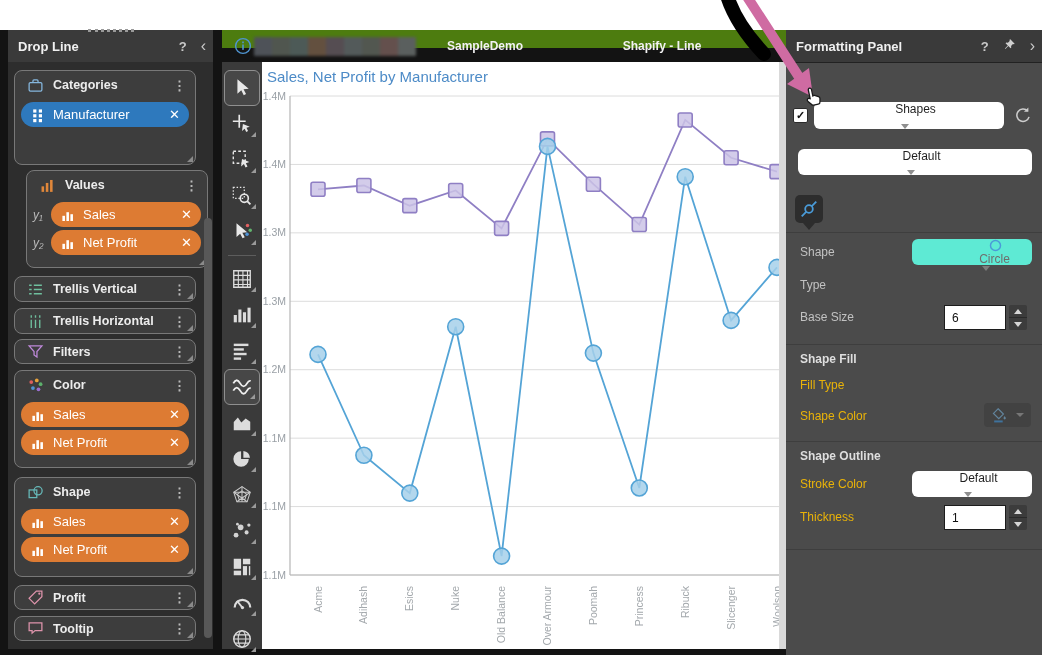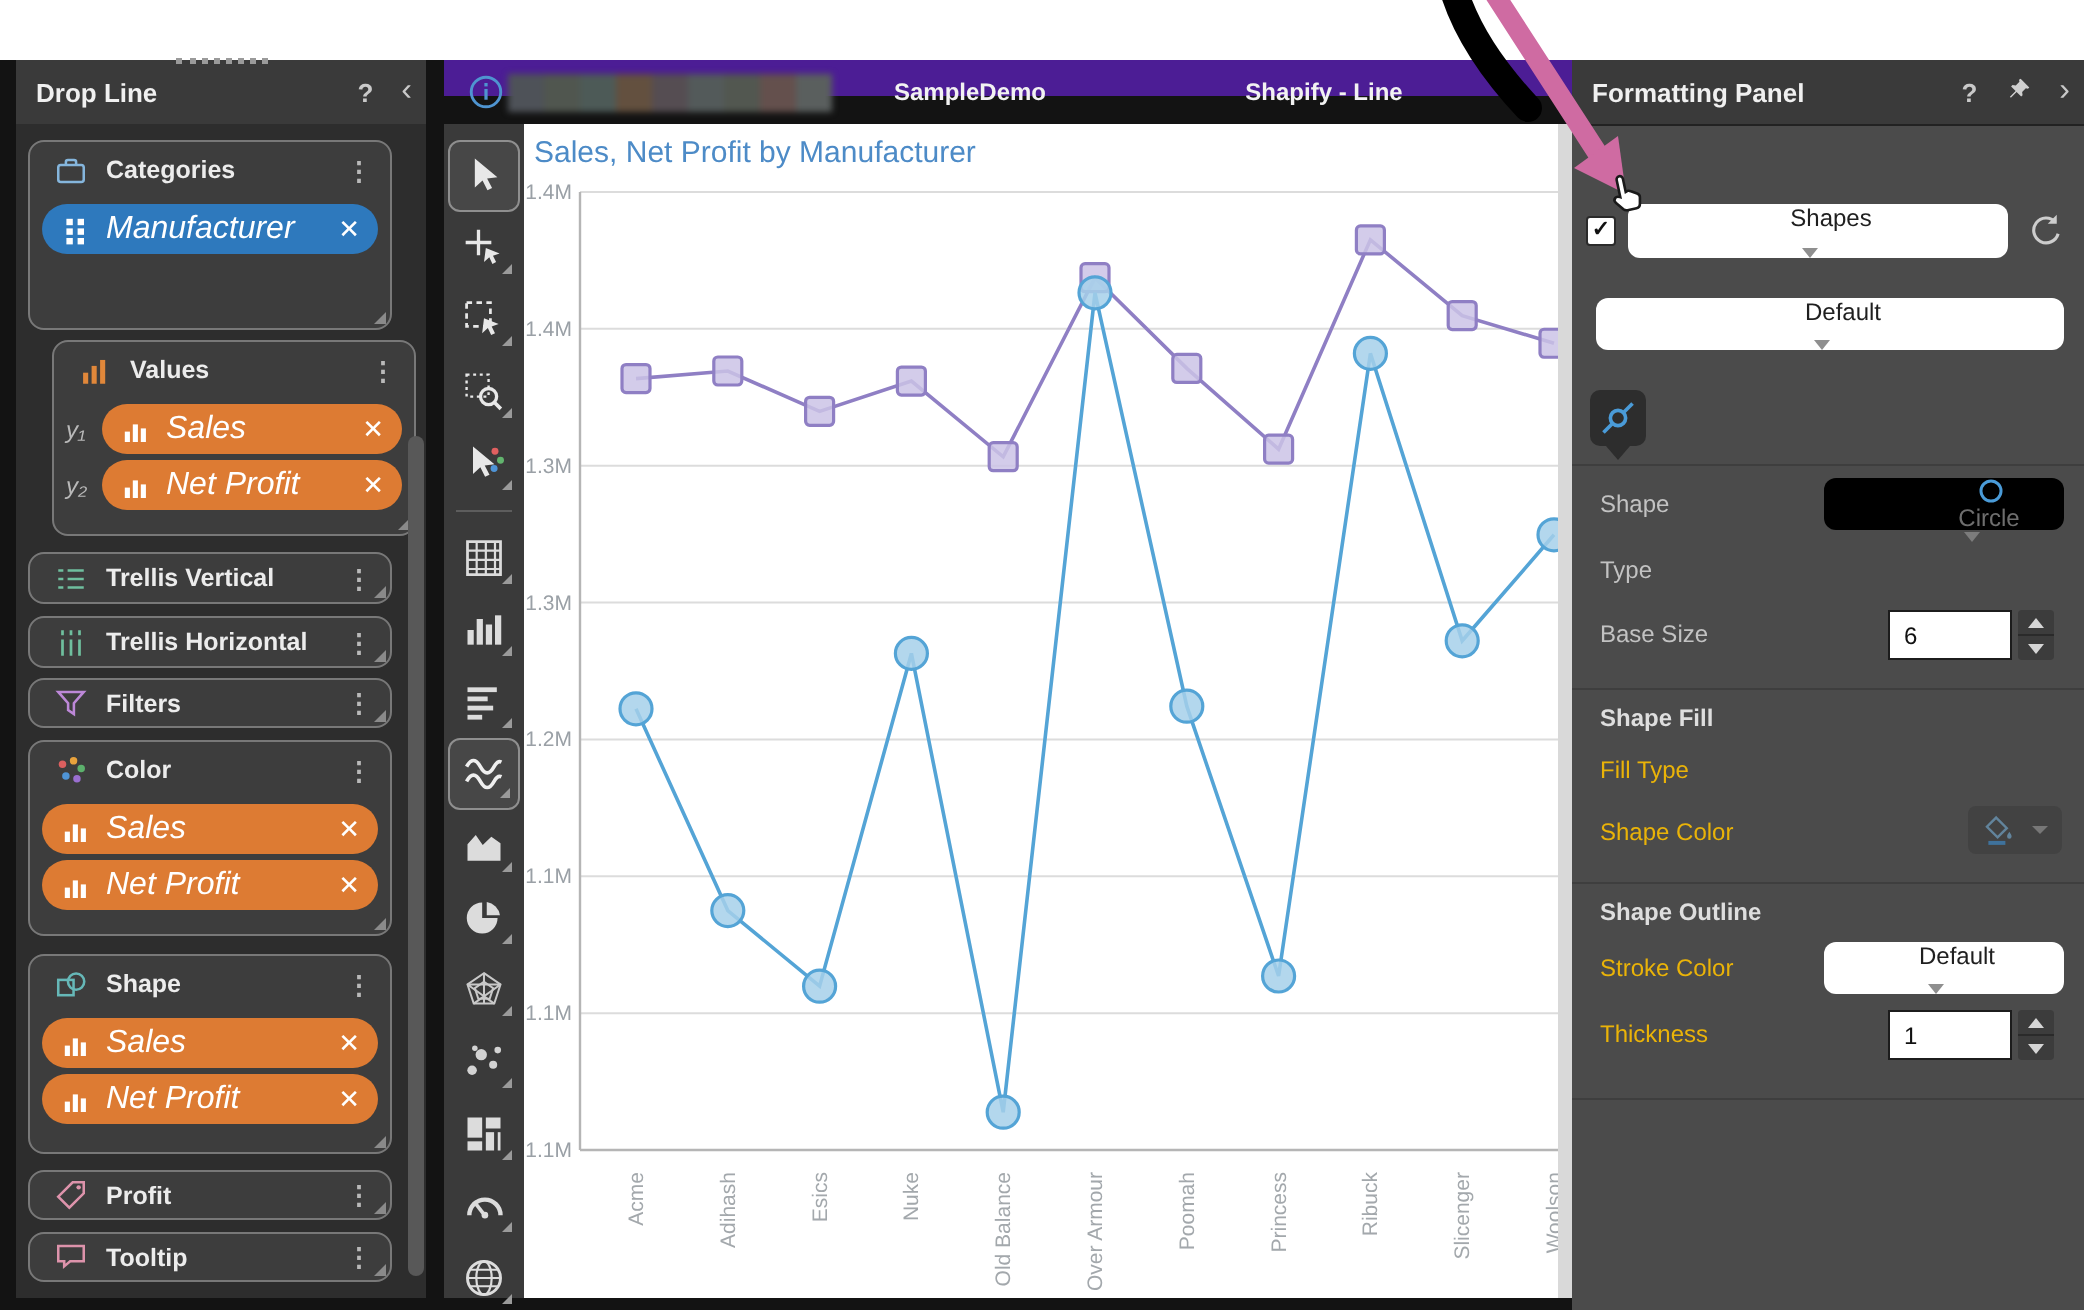--- a/index.html
+++ b/index.html
@@ -20,24 +20,24 @@
   .dz-box::after{content:'';position:absolute;right:2px;bottom:2px;border-left:6px solid transparent;border-bottom:6px solid #8a8a8a;}
   .zone-head{height:28px;display:flex;align-items:center;padding:0 6px 0 10px;}
   .zone-head.single{height:100%;}
   .zone-ico{width:20px;height:20px;display:flex;align-items:center;justify-content:center;}
   .zone-label{flex:1;color:#ececec;font-size:12.5px;font-weight:600;padding-left:8px;}
   .zone-menu{color:#b9b9b9;font-size:13px;font-weight:bold;letter-spacing:0;line-height:9px;padding:0 3px;cursor:pointer;}
   .chip-row{display:flex;align-items:center;margin:3px 6px 0 6px;}
   .chip-prefix{width:18px;color:#b9b9b9;font-size:12px;font-style:italic;text-align:left;}
   .chip{flex:1;height:25px;border-radius:13px;display:flex;align-items:center;padding:0 9px;box-sizing:border-box;}
   .chip .c-ico{width:16px;height:16px;}
-  .chip .c-label{flex:1;color:#fff;font-size:16px;padding-left:7px;white-space:nowrap;overflow:hidden;font-style:italic;}
+  .chip .c-label{flex:1;color:#fff;font-size:13px;padding-left:7px;white-space:nowrap;overflow:hidden;}
   .chip .c-x{color:#fff;font-size:13px;padding-left:4px;cursor:pointer;}
   
-  #info-bar{position:absolute;left:222px;top:30px;width:564px;height:18px;background:#4c1d95;z-index:2;}
+  #info-bar{position:absolute;left:222px;top:30px;width:564px;height:18px;background:#4d7c0f;z-index:2;}
   #info-ico{position:absolute;left:12px;top:7px;}
   #swatches{position:absolute;left:32px;top:7px;height:19px;display:flex;filter:blur(1.5px);}
   #swatches div{width:18px;height:19px;}
   #report-title{position:absolute;left:200px;top:0;width:126px;height:32px;line-height:32px;text-align:center;color:#f2f2f2;font-size:12px;font-weight:600;}
   #view-title{position:absolute;left:378px;top:0;width:124px;height:32px;line-height:32px;text-align:center;color:#f2f2f2;font-size:12px;font-weight:600;}
   
   #toolbar{position:absolute;left:222px;top:62px;width:40px;height:587px;background:#3a3a3a;z-index:2;padding-top:8px;box-sizing:border-box;display:flex;flex-direction:column;align-items:center;}
   .tool{position:relative;width:36px;height:36px;display:flex;align-items:center;justify-content:center;cursor:pointer;flex:0 0 auto;}
   .tool.flyout::after{content:'';position:absolute;right:4px;bottom:5px;border-left:5px solid transparent;border-bottom:5px solid #9a9a9a;}
   .tool.sel{background:#474747;border:1px solid #8f8f8f;border-radius:6px;width:34px;height:34px;}
@@ -49,21 +49,21 @@
   #chart-scroll{position:absolute;right:0;top:0;width:7px;height:100%;background:#d9d9d9;}
   
   #fmt-panel{position:absolute;left:786px;top:30px;width:256px;height:625px;background:#4b4b4b;z-index:2;}
   #fmt-body{position:absolute;left:0;top:32px;right:0;bottom:0;}
   .fmt-label{position:absolute;left:14px;font-size:12px;color:#c2c2c2;}
   .fmt-label.dim{color:#eab308;}
   .fmt-header{position:absolute;left:14px;font-size:12px;font-weight:bold;color:#dedede;}
   .dd{position:absolute;height:26px;background:#fff;border-radius:6px;display:flex;align-items:center;cursor:pointer;box-sizing:border-box;flex-direction:column;}
   .dd .dd-txt{flex:1;font-size:12px;color:#1f1f1f;padding-left:13px;white-space:nowrap;}
   .dd .dd-arrow{width:0;height:0;border-left:4.5px solid transparent;border-right:4.5px solid transparent;border-top:5px solid #8f8f8f;margin-right:9px;}
-  .dd.disabled{background:#000000;cursor:default;padding-left:36px;}
+  .dd.disabled{background:#5eead4;cursor:default;padding-left:36px;}
   .dd.disabled .dd-txt{color:#6e6e6e;}
   .dd.disabled .dd-arrow{border-top-color:#7c7c7c;}
   .dd .dd-ico{width:13px;height:13px;margin-left:11px;flex:0 0 auto;}
   .dd .dd-ico + .dd-txt{padding-left:9px;}
   .num-wrap{position:absolute;display:flex;}
   .num-input{width:62px;height:25px;background:#fff;border:1.5px solid #1c1c1c;box-sizing:border-box;font-size:12px;color:#111;padding:0 0 0 7px;font-family:"Liberation Sans",sans-serif;}
   .spinner{width:18px;height:25px;margin-left:3px;background:#3c3c3c;border-radius:2px;display:flex;flex-direction:column;}
   .spin-btn{flex:1;display:flex;align-items:center;justify-content:center;cursor:pointer;}
   .spin-up{border-bottom:1px solid #2a2a2a;}
   .tri-up{width:0;height:0;border-left:4px solid transparent;border-right:4px solid transparent;border-bottom:5px solid #d6d6d6;}

